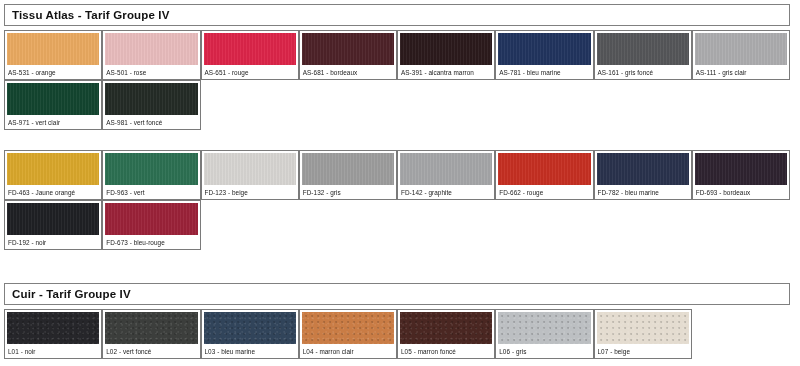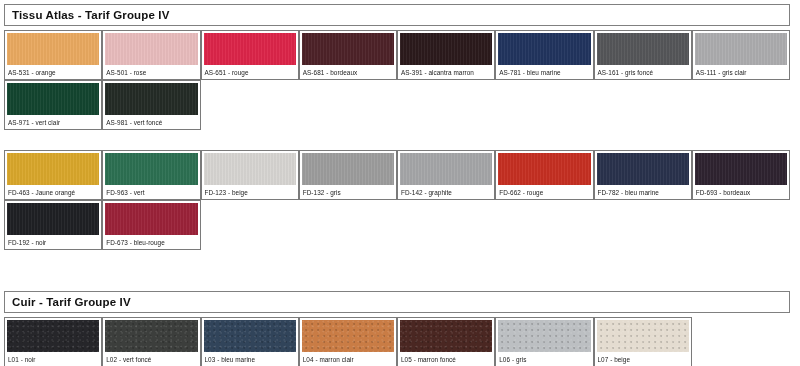--- a/index.html
+++ b/index.html
@@ -188,21 +188,21 @@
           <div class="swatch-label">FD-192 - noir</div>
         </div>
         <div class="swatch-cell">
           <div class="swatch-color flat" style="background: rgb(155, 34, 57);"></div>
           <div class="swatch-label">FD-673 - bleu-rouge</div>
         </div>
       </div>
   </div>
 
   <div class="section" id="section-2" style="top:283px;">
-    <div class="section-header" style="width:786px;margin-top:8px;">
+    <div class="section-header" style="width:786px;">
       <span class="section-title">Cuir - Tarif Groupe IV</span>
     </div>
     <div class="swatch-grid">
         <div class="swatch-cell">
           <div class="swatch-color leather" style="background: rgb(38, 38, 42);"></div>
           <div class="swatch-label">L01 - noir</div>
         </div>
         <div class="swatch-cell">
           <div class="swatch-color leather" style="background: rgb(60, 62, 60);"></div>
           <div class="swatch-label">L02 - vert foncé</div>

